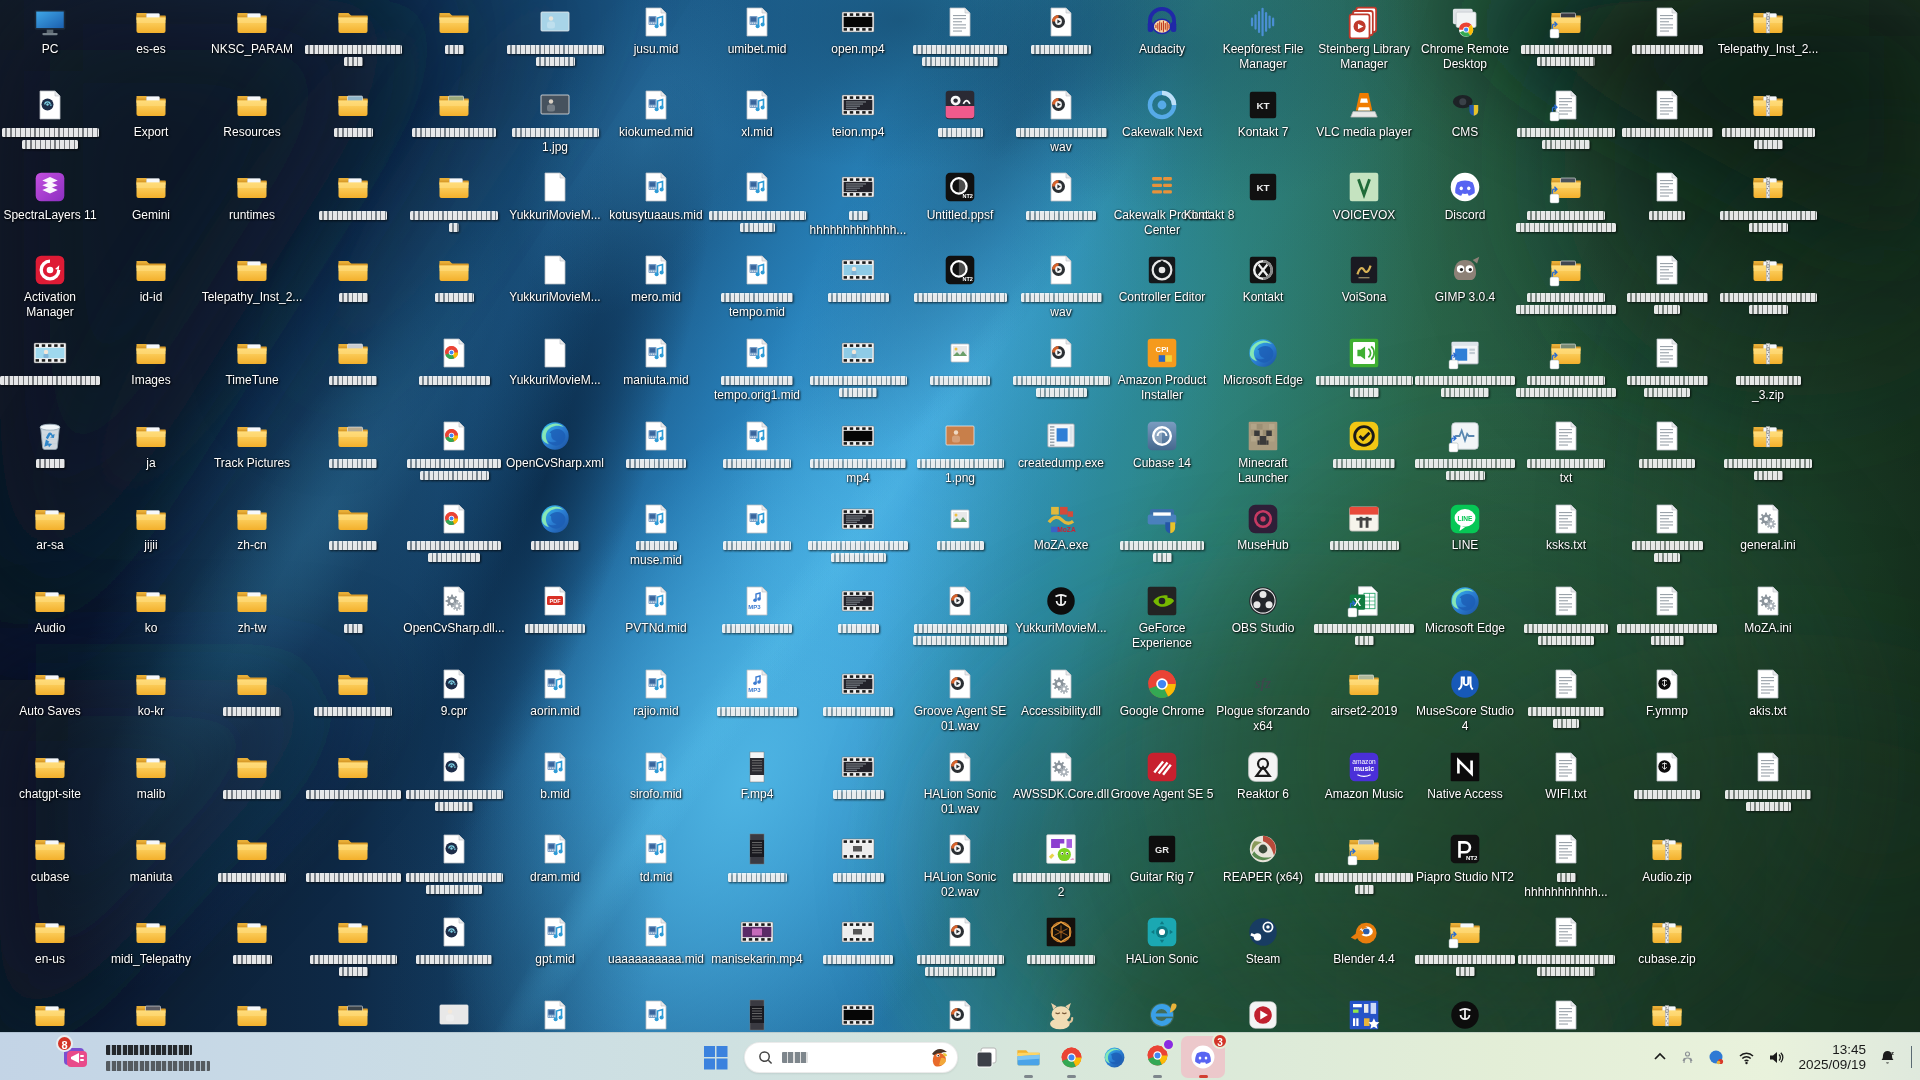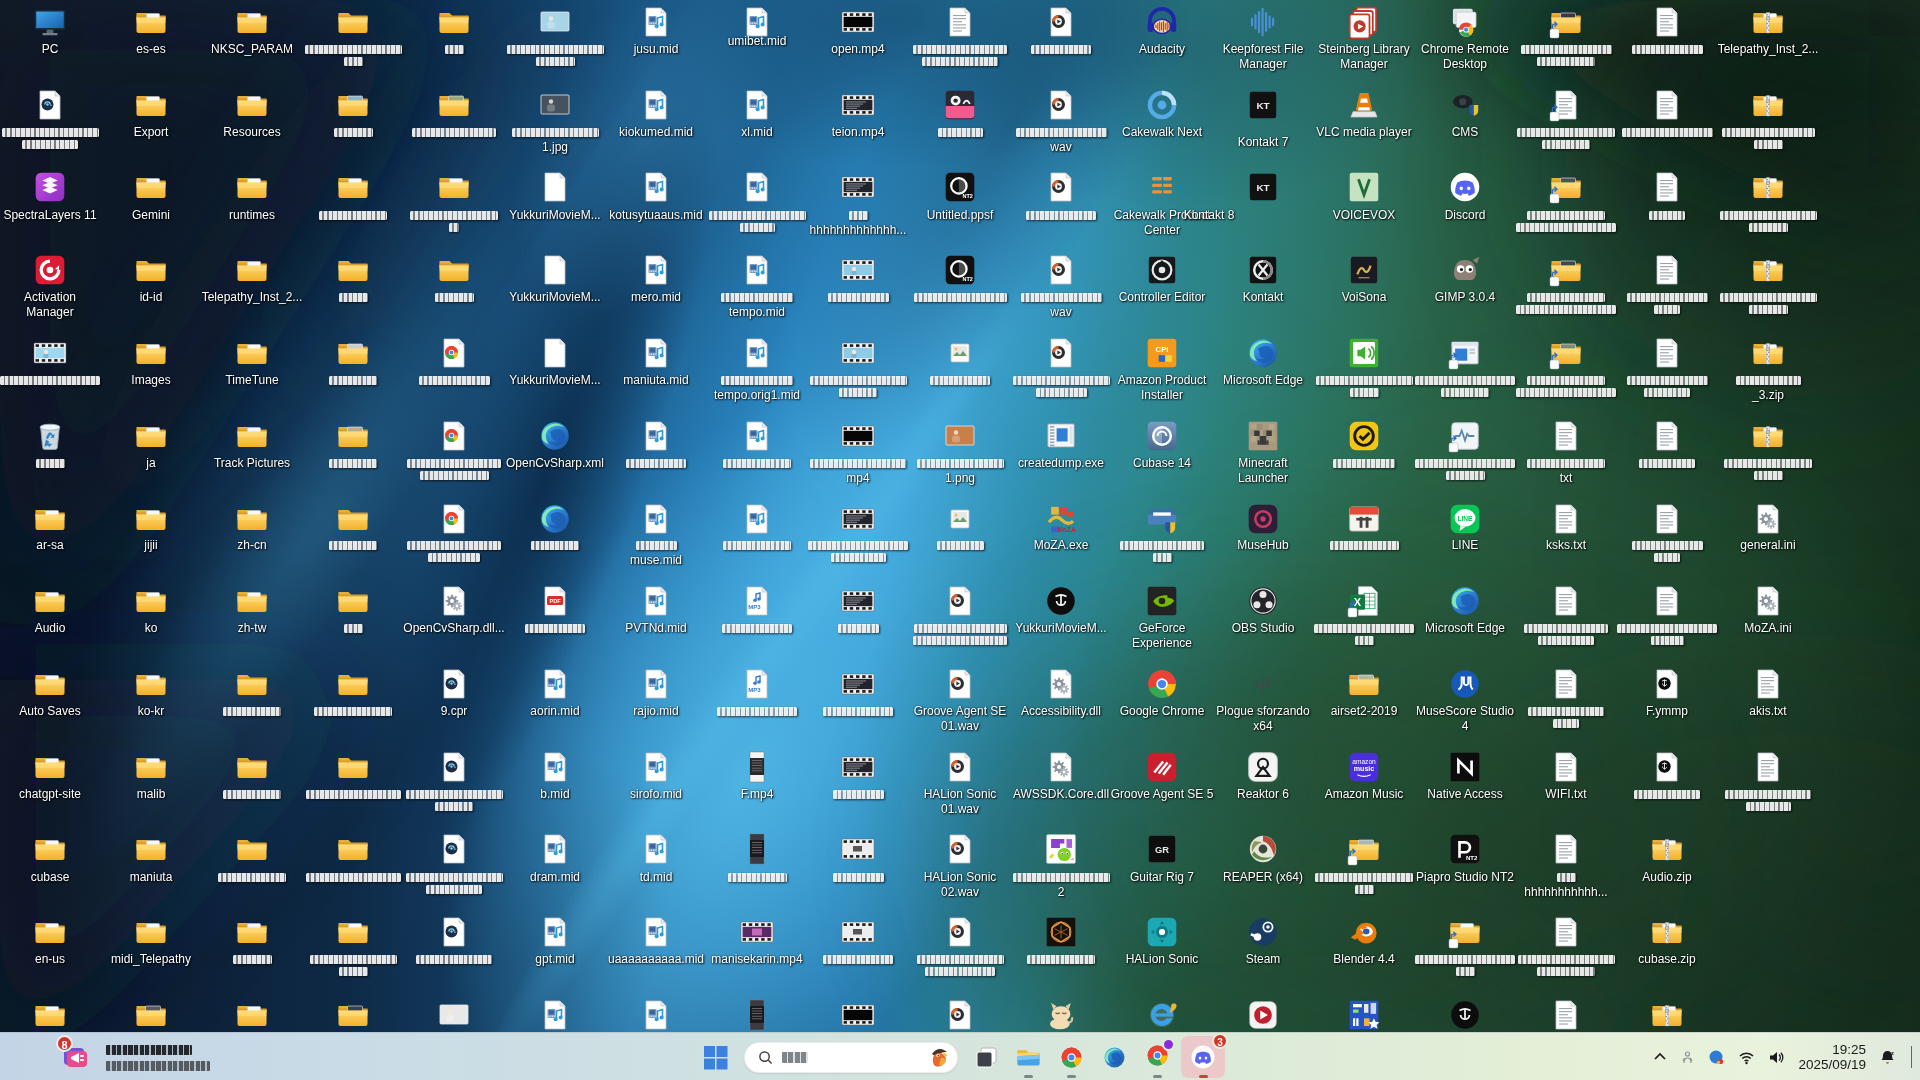--- a/index.html
+++ b/index.html
@@ -209,21 +209,21 @@
         <rect x="9.5" y="11" width="8" height="9" rx="1" fill="#7aa0c8"></rect>
         <rect x="10.6" y="12.2" width="5.6" height="4.4" fill="#39659c"></rect>
         <rect x="10.3" y="17.6" width="1" height="1.2" fill="#e8eef4"></rect>
         <rect x="12.100000000000001" y="17.6" width="1" height="1.2" fill="#e8eef4"></rect>
         <rect x="13.9" y="17.6" width="1" height="1.2" fill="#e8eef4"></rect>
         <rect x="15.700000000000001" y="17.6" width="1" height="1.2" fill="#e8eef4"></rect>
         <path d="M18.5 21 v-8 l5 -1.5 v8" stroke="#2e9bd6" stroke-width="1.6" fill="none"></path>
         <circle cx="17.6" cy="21.2" r="2" fill="#2e9bd6"></circle>
         <circle cx="22.6" cy="19.6" r="2" fill="#2e9bd6"></circle>
       </svg></div>
-<div class="lab" style="left:705px;top:34px">
+<div class="lab" style="left:705px;top:42px">
       <div class="tl">umibet.mid</div>
     </div>
 <div class="ic" style="left:841px;top:5px"><svg width="34" height="34" viewBox="0 0 34 34">
         <rect x="1" y="7" width="32" height="20" rx="1" fill="#f2f2f2" stroke="#666" stroke-width=".5"></rect>
         <rect x="2.6" y="8.3" width="3.4" height="2.6" fill="#1a1a1a"></rect>
         <rect x="2.6" y="23.1" width="3.4" height="2.6" fill="#1a1a1a"></rect>
         <rect x="8.8" y="8.3" width="3.4" height="2.6" fill="#1a1a1a"></rect>
         <rect x="8.8" y="23.1" width="3.4" height="2.6" fill="#1a1a1a"></rect>
         <rect x="15.0" y="8.3" width="3.4" height="2.6" fill="#1a1a1a"></rect>
         <rect x="15.0" y="23.1" width="3.4" height="2.6" fill="#1a1a1a"></rect>
@@ -517,21 +517,21 @@
       </svg></div>
 <div class="lab" style="left:1110px;top:125px">
       <div class="tl">Cakewalk Next</div>
     </div>
 <div class="ic" style="left:1246px;top:88px"><svg width="34" height="34" viewBox="0 0 34 34">
         <g transform="translate(17 17) scale(1.1) translate(-17 -17)">
           <rect x="5" y="5" width="24" height="24" rx="2" fill="#111"></rect>
           <text x="17" y="20.5" font-family="Liberation Sans" font-size="9" font-weight="bold" fill="#eee" text-anchor="middle">KT</text>
         </g>
       </svg></div>
-<div class="lab" style="left:1211px;top:135px">
+<div class="lab" style="left:1211px;top:125px">
       <div class="tl">Kontakt 7</div>
     </div>
 <div class="ic" style="left:1347px;top:88px"><svg width="34" height="34" viewBox="0 0 34 34">
         <g transform="translate(17 17) scale(1.1) translate(-17 -17)">
           <path d="M13 6 h8 l3.5 16 h-15 z" fill="#f07c00"></path>
           <path d="M14.2 11 h5.6 l.8 4 h-7.2 z" fill="#fff"></path>
           <path d="M12.2 19 h9.6 l.7 3 h-11 z" fill="#fff"></path>
           <path d="M7 23 h20 l2 5 h-24 z" fill="#e8e8e8" stroke="#b5b5b5" stroke-width=".7"></path>
         </g>
       </svg></div>
@@ -3202,21 +3202,21 @@
         </svg>
   <svg width="17" height="17" viewBox="0 0 17 17">
           <path d="M2 7 a9 9 0 0 1 13 0 M4.3 9.5 a6 6 0 0 1 8.4 0 M6.6 12 a3 3 0 0 1 3.8 0" stroke="#1b1b1b" stroke-width="1.5" fill="none"></path>
           <circle cx="8.5" cy="14" r="1.2" fill="#1b1b1b"></circle>
         </svg>
   <svg width="17" height="17" viewBox="0 0 17 17">
           <path d="M2 6.5 v4 h3 l4 3.5 v-11 l-4 3.5z" fill="#1b1b1b"></path>
           <path d="M11 5.5 a4 4 0 0 1 0 6 M12.8 3.8 a6.5 6.5 0 0 1 0 9.4" stroke="#1b1b1b" stroke-width="1.3" fill="none"></path>
         </svg>
   <div class="clock">
-          <div>19:25</div>
+          <div>13:45</div>
           <div>2025/09/19</div>
         </div>
   <svg width="17" height="17" viewBox="0 0 17 17">
           <path d="M8.5 2 a4.5 4.5 0 0 1 4.5 4.5 c0 3 1 4 1.5 4.5 h-12 c.5 -.5 1.5 -1.5 1.5 -4.5 a4.5 4.5 0 0 1 4.5 -4.5z" fill="#1b1b1b"></path>
           <path d="M7 13.5 a1.6 1.6 0 0 0 3 0z" fill="#1b1b1b"></path>
           <text x="12" y="6" font-size="6" font-weight="bold" fill="#1b1b1b" font-family="Liberation Sans">z</text>
         </svg>
   <div class="edgeline"></div>
  </div>
 </div>

